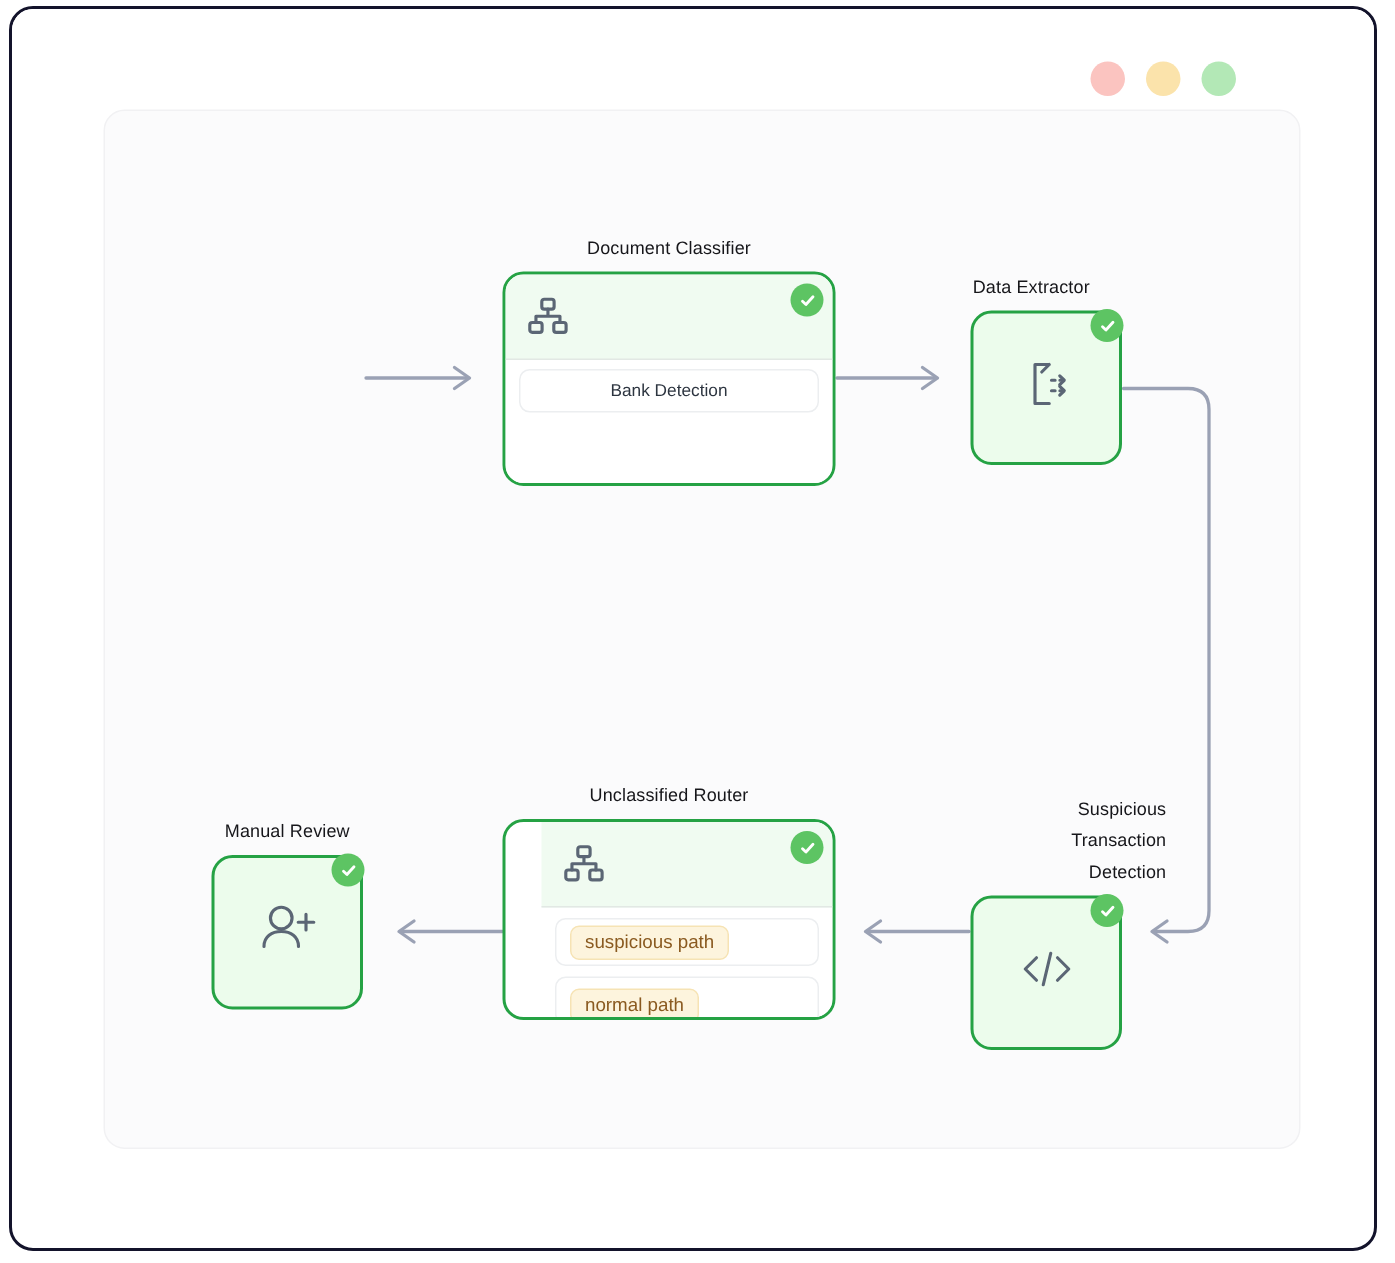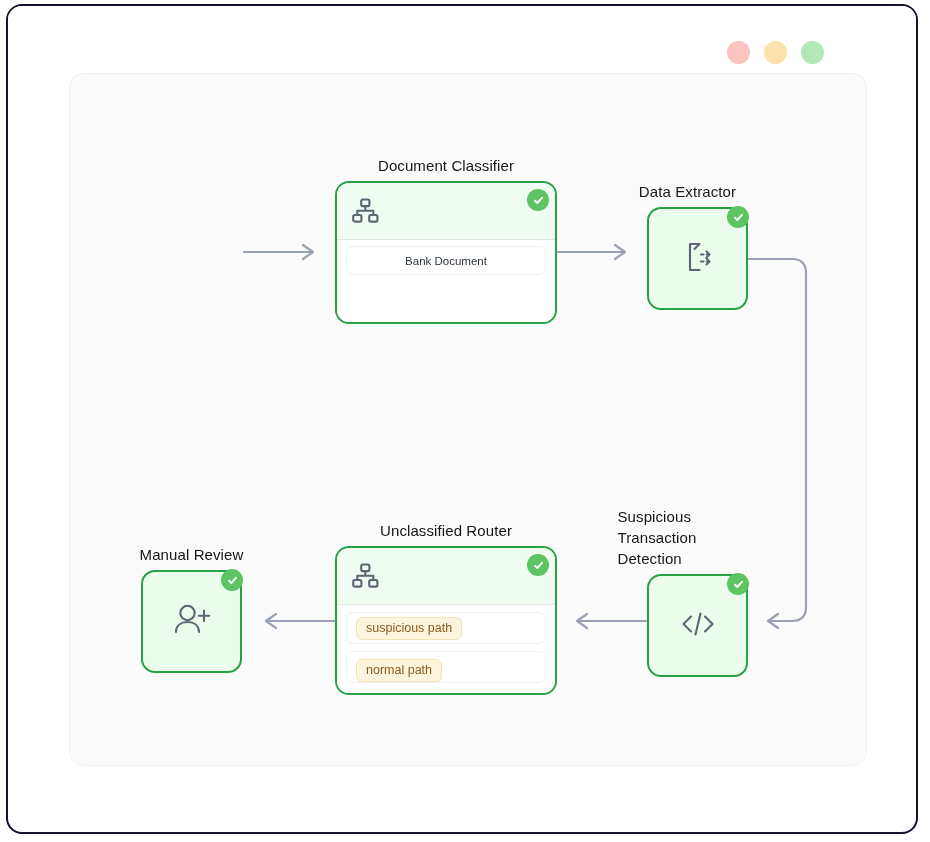--- a/index.html
+++ b/index.html
@@ -76,22 +76,22 @@
   
   .node {
     position: absolute;
     box-sizing: border-box;
   }
   .node-label {
     position: absolute;
     left: 50%;
     transform: translateX(-50%);
     white-space: pre;
-    text-align: left;
-    font-size: 15px;
+    text-align: right;
+    font-size: 12px;
     color: #16161a;
     line-height: 21px;
     letter-spacing: 0.1px;
   }
   .simple-box {
     background: #ecfcec;
     border: 2px solid #25a244;
     border-radius: 14px;
     box-sizing: border-box;
     display: flex;
@@ -238,21 +238,21 @@
                 <path class="icon-stroke" d="M16.3 11.1 L16.3 15.8 M8.3 20 L8.3 15.8 L24.3 15.8 L24.3 20"></path>
               </svg>
             </span>
             <span class="status-badge" style="right:6px; top:6px;">
               <svg width="13" height="13" viewBox="0 0 13 13">
                 <path d="M3 6.8 L5.3 9 L10 3.8" stroke="#ffffff" stroke-width="1.9" fill="none" stroke-linecap="round" stroke-linejoin="round"></path>
               </svg>
             </span>
           </div>
           <div class="card-body">
-            <div class="row-item">Bank Document</div>
+            <div class="row-item">Bank Detection</div>
           </div>
         </div>
       </div>
 
       <div class="node" style="left:577px; top:133px; width:81px; height:103px;">
         <div class="node-label" style="top:-26px;">Data Extractor</div>
         <div class="simple-box" style="width:101px; height:103px;">
           <span>
             <svg width="48" height="48" viewBox="0 0 48 48">
               <path class="icon-stroke" d="M25.5 11 L16 11 L16 37 L25.5 37 M25.5 11 L20.5 16"></path>
@@ -263,21 +263,21 @@
             </svg>
           </span>
           <span class="status-badge" style="right:-3px; top:-3px;">
             <svg width="13" height="13" viewBox="0 0 13 13">
               <path d="M3 6.8 L5.3 9 L10 3.8" stroke="#ffffff" stroke-width="1.9" fill="none" stroke-linecap="round" stroke-linejoin="round"></path>
             </svg>
           </span>
         </div>
       </div>
 
-      <div class="node" style="left:577px; top:500px; width:101px; height:103px;">
+      <div class="node" style="left:577px; top:523px; width:101px; height:103px;">
         <div class="node-label" style="top:-68px; width:160px;">Suspicious
 Transaction
 Detection</div>
         <div class="simple-box" style="width:101px; height:103px;">
           <span>
             <svg width="50" height="50" viewBox="0 0 50 50">
               <path class="icon-stroke" stroke-width="2.6" d="M18 17.5 L10.5 25 L18 32.5"></path>
               <path class="icon-stroke" stroke-width="2.6" d="M32 17.5 L39.5 25 L32 32.5"></path>
               <path class="icon-stroke" stroke-width="2.6" d="M27.5 14.5 L22.5 35.5"></path>
             </svg>
@@ -285,21 +285,21 @@
           <span class="status-badge" style="right:-3px; top:-3px;">
             <svg width="13" height="13" viewBox="0 0 13 13">
               <path d="M3 6.8 L5.3 9 L10 3.8" stroke="#ffffff" stroke-width="1.9" fill="none" stroke-linecap="round" stroke-linejoin="round"></path>
             </svg>
           </span>
         </div>
       </div>
 
       <div class="node" style="left:265px; top:472px; width:222px; height:149px;">
         <div class="node-label" style="top:-26px;">Unclassified Router</div>
-        <div class="card-box" style="width:222px; height:149px;">
+        <div class="card-box" style="width:222px; height:134px;padding-left:24px;">
           <div class="card-header">
             <span>
               <svg class="hier-icon" width="32" height="32" viewBox="0 0 32 32">
                 <rect class="icon-stroke" x="12.2" y="4.5" width="8.2" height="6.6" rx="1.6"></rect>
                 <rect class="icon-stroke" x="4.2" y="20" width="8.2" height="6.6" rx="1.6"></rect>
                 <rect class="icon-stroke" x="20.2" y="20" width="8.2" height="6.6" rx="1.6"></rect>
                 <path class="icon-stroke" d="M16.3 11.1 L16.3 15.8 M8.3 20 L8.3 15.8 L24.3 15.8 L24.3 20"></path>
               </svg>
             </span>
             <span class="status-badge" style="right:6px; top:6px;">

